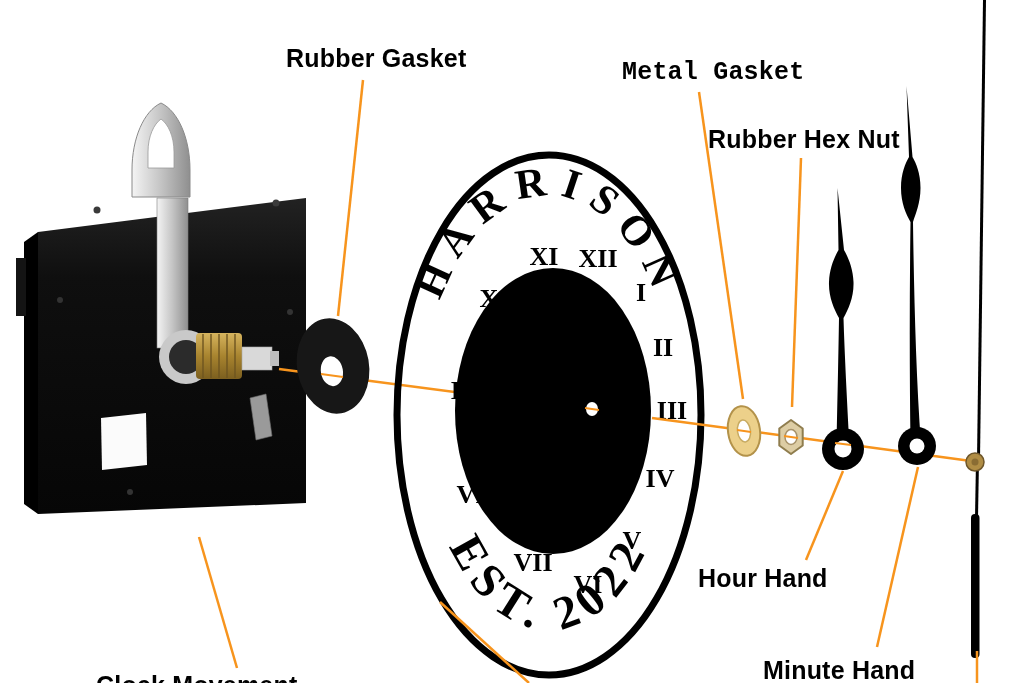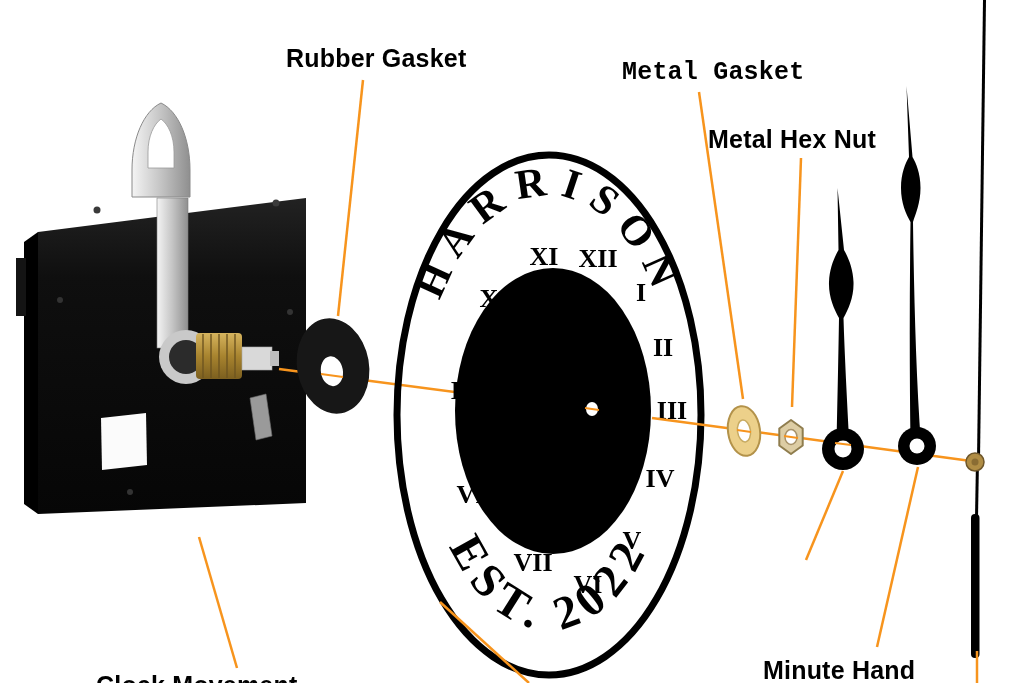--- a/index.html
+++ b/index.html
@@ -145,17 +145,18 @@
       <line x1="843" y1="471" x2="806" y2="560"></line>
       <line x1="918" y1="467" x2="877" y2="647"></line>
       <line x1="199" y1="537" x2="237" y2="668"></line>
       <line x1="440" y1="602" x2="529" y2="683"></line>
       <line x1="977" y1="651" x2="977" y2="683"></line>
     </g>
   </svg>
 
   <div class="label" style="left:286px;top:44px;">Rubber Gasket</div>
   <div class="label" style="left:622px;top:58px;font-family:Liberation Mono, monospace;">Metal Gasket</div>
-  <div class="label" style="left:708px;top:125px;">Metal Hex Nut</div>
+  <div class="label" style="left:708px;top:125px;">Rubber Hex Nut</div>
+  <div class="label" style="left:698px;top:564px;">Hour Hand</div>
   <div class="label" style="left:763px;top:656px;">Minute Hand</div>
   <div class="label" style="left:96px;top:671px;">Clock Movement</div>
 
 </div>
 
 </body></html>

